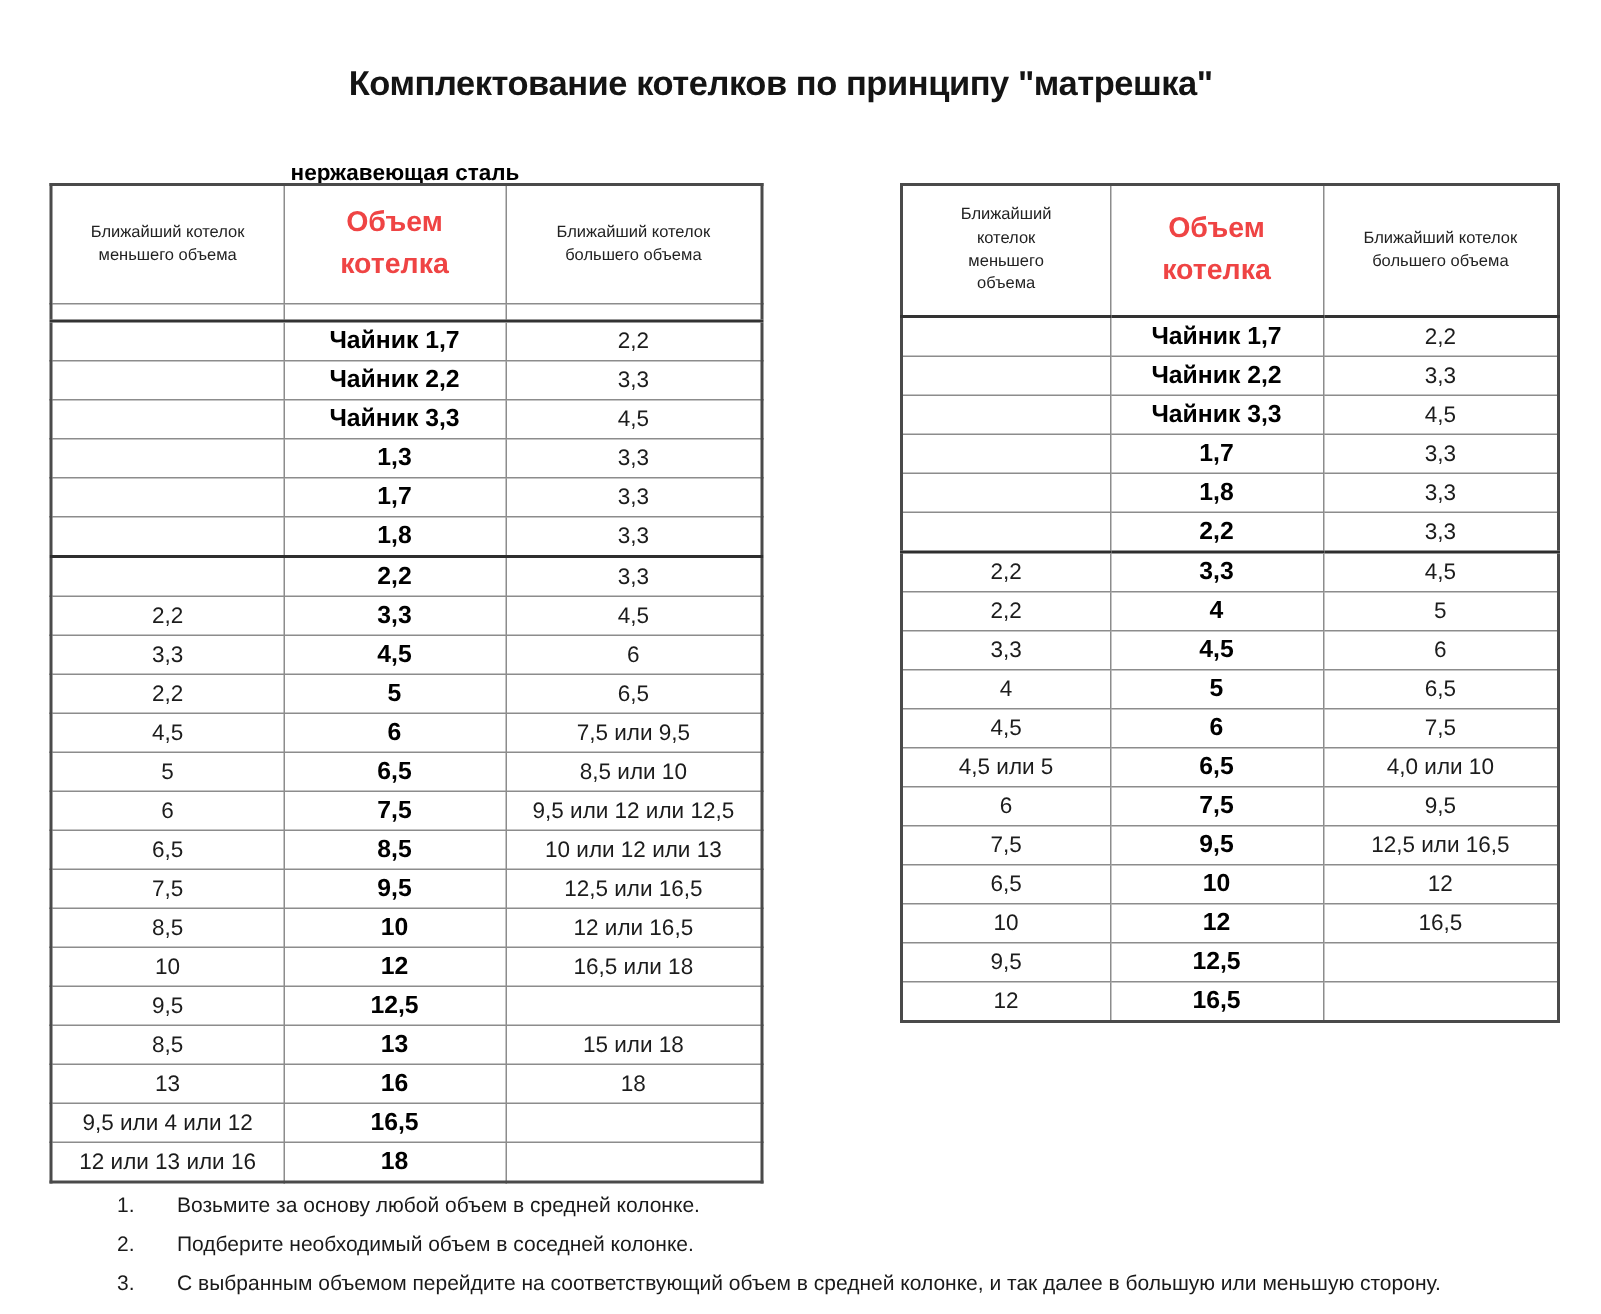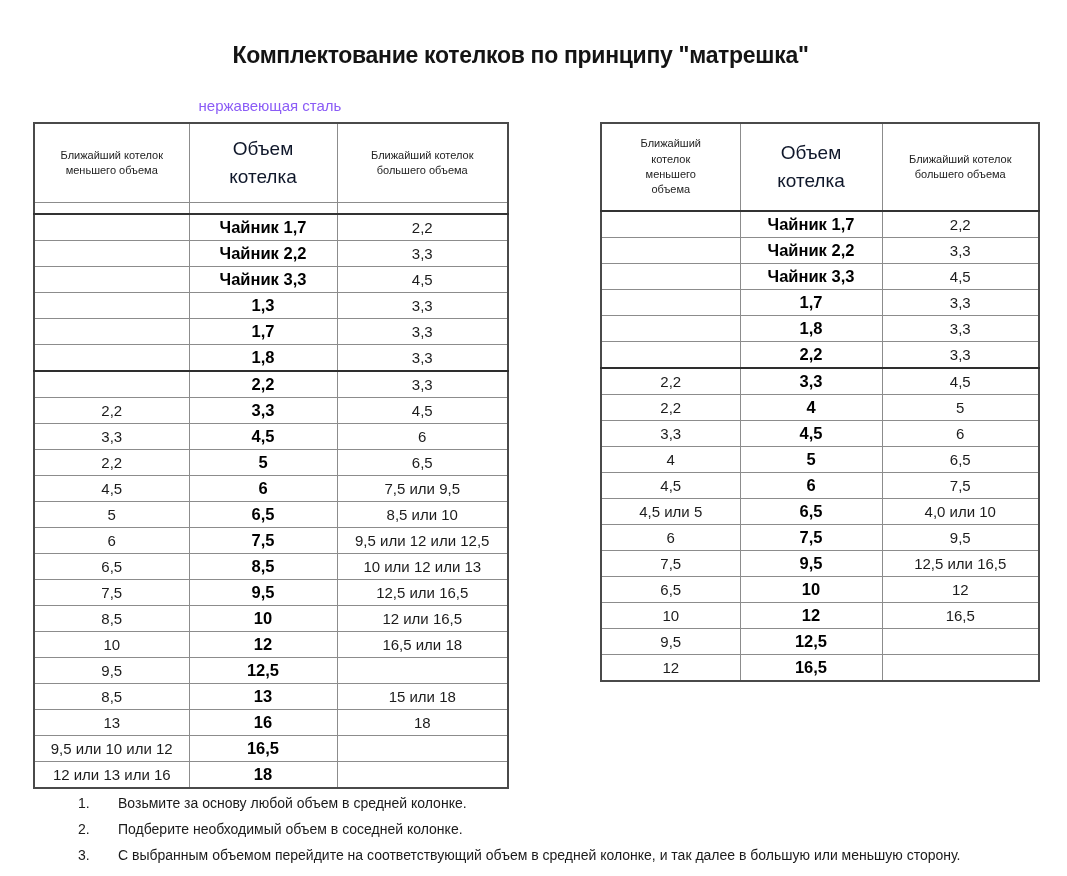--- a/index.html
+++ b/index.html
@@ -21,25 +21,25 @@
     left: 0;
     width: 100%;
     text-align: center;
     font-size: 23px;
     font-weight: bold;
     letter-spacing: -0.3px;
     color: #141414;
   }
   .table-caption {
     position: absolute;
-    top: 97px;
+    top: 107px;
     text-align: center;
     font-size: 15px;
-    font-weight: normal;
-    color: #8b5cf6;
+    font-weight: bold;
+    color: #000000;
   }
   .caption-steel { left: 33px; width: 474px; }
   .caption-titanium { left: 600px; width: 438px; }
 
   table.matryoshka {
     position: absolute;
     top: 122px;
     border-collapse: collapse;
     table-layout: fixed;
     border: 2px solid #4a4a4a;
@@ -56,24 +56,24 @@
     padding: 0 3px;
     overflow: hidden;
   }
   table.matryoshka th {
     font-weight: normal;
     font-size: 11px;
     line-height: 1.4;
     color: #222;
   }
   table.matryoshka th.vol-header {
-    font-weight: normal;
+    font-weight: bold;
     font-size: 19px;
     line-height: 1.45;
-    color: #0f172a;
+    color: #ef4444;
   }
   th .wrapbox { display: inline-block; }
   #table-steel  th:nth-child(1) .wrapbox { max-width: 132px; }
   #table-steel  th:nth-child(3) .wrapbox { max-width: 134px; }
   #table-steel  th.vol-header  .wrapbox { max-width: 100px; }
   #table-titanium th:nth-child(1) .wrapbox { max-width: 92px; }
   #table-titanium th:nth-child(3) .wrapbox { max-width: 122px; }
   #table-titanium th.vol-header .wrapbox { max-width: 100px; }
 
   #table-steel th { height: 78px; }
@@ -236,21 +236,21 @@
           <td>8,5</td>
           <td class="mid-cell">13</td>
           <td>15 или 18</td>
         </tr>
         <tr>
           <td>13</td>
           <td class="mid-cell">16</td>
           <td>18</td>
         </tr>
         <tr>
-          <td>9,5 или 10 или 12</td>
+          <td>9,5 или 4 или 12</td>
           <td class="mid-cell">16,5</td>
           <td></td>
         </tr>
         <tr>
           <td>12 или 13 или 16</td>
           <td class="mid-cell">18</td>
           <td></td>
         </tr>
       </tbody>
   </table>

